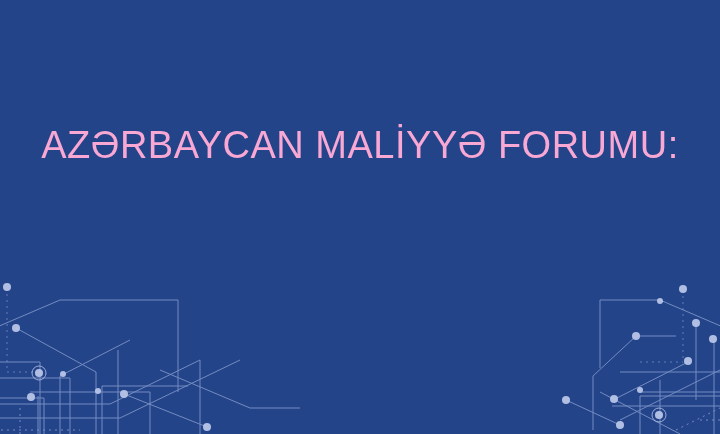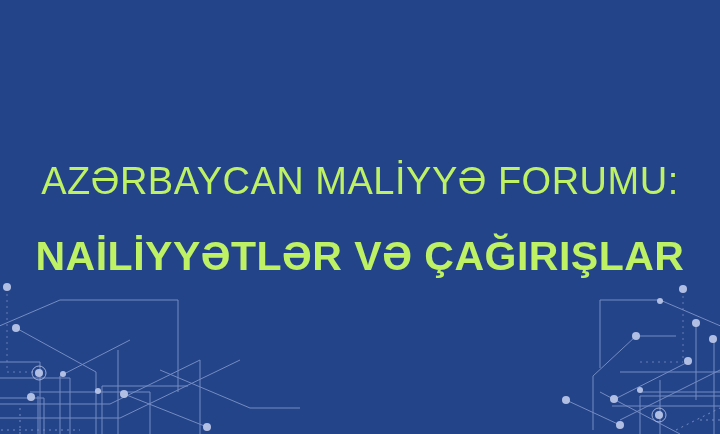--- a/index.html
+++ b/index.html
@@ -24,25 +24,24 @@
   }
   #title-block {
     position: absolute;
     left: 0;
     top: 0;
     width: 720px;
     padding-top: 126px;
     text-align: center;
   }
   .title-line {
-    color: #bef264;
+    color: #f9a8d4;
     letter-spacing: 0.5px;
     white-space: nowrap;
     line-height: 1.0;
-    margin-top: 36px;
   }
   .title-line-1 {
     font-size: 38px;
     font-weight: 400;
     margin-bottom: 13px;
   }
   .title-line-2 {
     font-size: 41px;
     font-weight: 700;
   }
@@ -119,16 +118,15 @@
     </g>
 
     <g fill="none" stroke="#b9c6e8" stroke-width="1" opacity="0.8">
       <circle cx="39" cy="373" r="7"></circle>
       <circle cx="659" cy="415" r="7"></circle>
     </g>
   </svg>
 
   <div id="title-block">
     <div class="title-line title-line-1">AZƏRBAYCAN MALİYYƏ FORUMU:</div>
-    <div class="title-line title-line-2">NAİLİYYƏTLƏR VƏ ÇAĞIRIŞLAR</div>
   </div>
 
 </div>
 
 </body></html>

